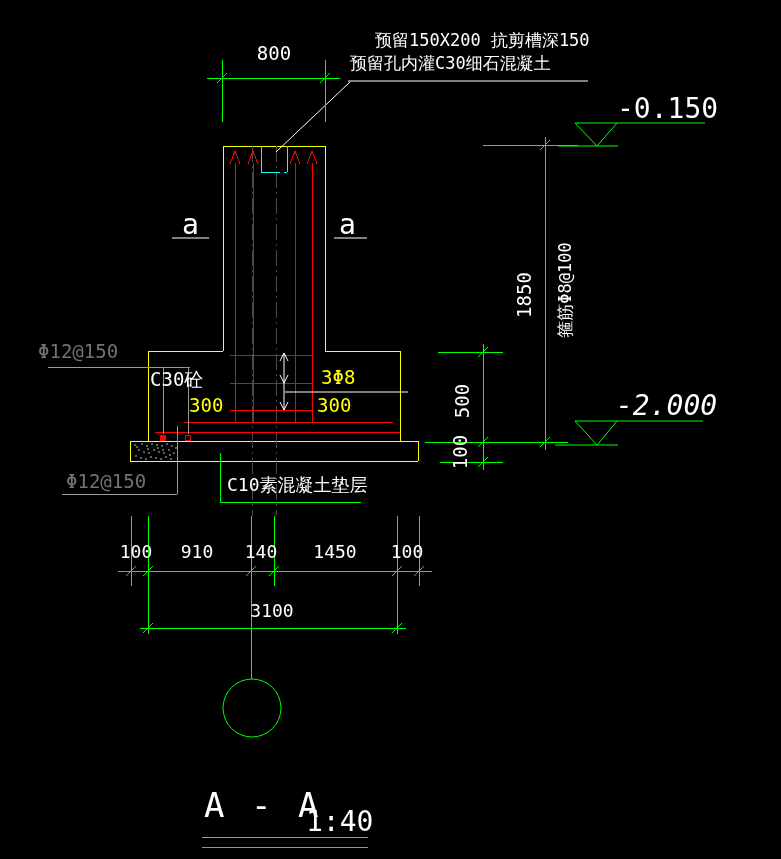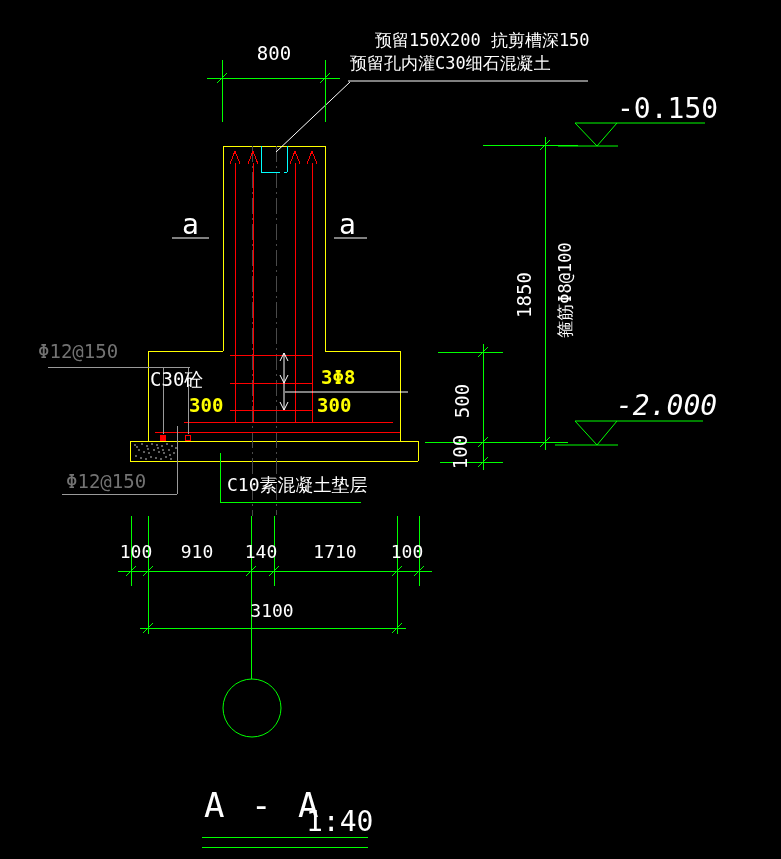--- a/index.html
+++ b/index.html
@@ -3,21 +3,21 @@
 <meta charset="utf-8">
 <style>
   html,body{margin:0;padding:0;background:#000;}
   #canvas{position:relative;width:781px;height:859px;background:#000;overflow:hidden;
           font-family:"DejaVu Sans Mono","DejaVu Sans",sans-serif;}
   #linework{position:absolute;left:0;top:0;}
   .lbl{position:absolute;color:#fff;white-space:nowrap;line-height:1;
        font-family:"DejaVu Sans Mono","DejaVu Sans",sans-serif;}
   .cx{transform:translateX(-50%);}
   .rot{transform:translate(-50%,-50%) rotate(-90deg);}
-  .yellow{color:#ffff00;font-weight:bold;}
+  .yellow{color:#ffff00;}
   .muted{color:#737373;}
   .f17{font-size:17px;} .f18{font-size:18px;} .f19{font-size:19px;} .f20{font-size:28px;}
 </style>
 </head>
 <body>
 
 <div id="canvas">
 
   <svg id="linework" width="781" height="859" viewBox="0 0 781 859" stroke-width="1" shape-rendering="crispEdges">
 
@@ -199,20 +199,20 @@
   <div class="lbl f19 yellow" style="left:317px;top:396px;">300</div>
   <div class="lbl f19 muted" style="left:66px;top:472px;">Φ12@150</div>
   <div class="lbl f18" style="left:227px;top:476px;">C10素混凝土垫层</div>
 
   <div class="lbl f20" style="left:182px;top:211px;">a</div>
   <div class="lbl f20" style="left:339px;top:211px;">a</div>
 
   <div class="lbl f18 cx" style="left:136px;top:543px;">100</div>
   <div class="lbl f18 cx" style="left:197px;top:543px;">910</div>
   <div class="lbl f18 cx" style="left:261px;top:543px;text-align:right;">140</div>
-  <div class="lbl f18 cx" style="left:335px;top:543px;">1710</div>
+  <div class="lbl f18 cx" style="left:335px;top:543px;">1450</div>
   <div class="lbl f18 cx" style="left:407px;top:543px;">100</div>
   <div class="lbl f18 cx" style="left:272px;top:602px;">3100</div>
 
   <div class="lbl" style="left:204px;top:788px;font-size:34px;letter-spacing:3px;">A - A</div>
   <div class="lbl f20" style="left:306px;top:808px;">1:40</div>
 
 </div>
 
 </body></html>

